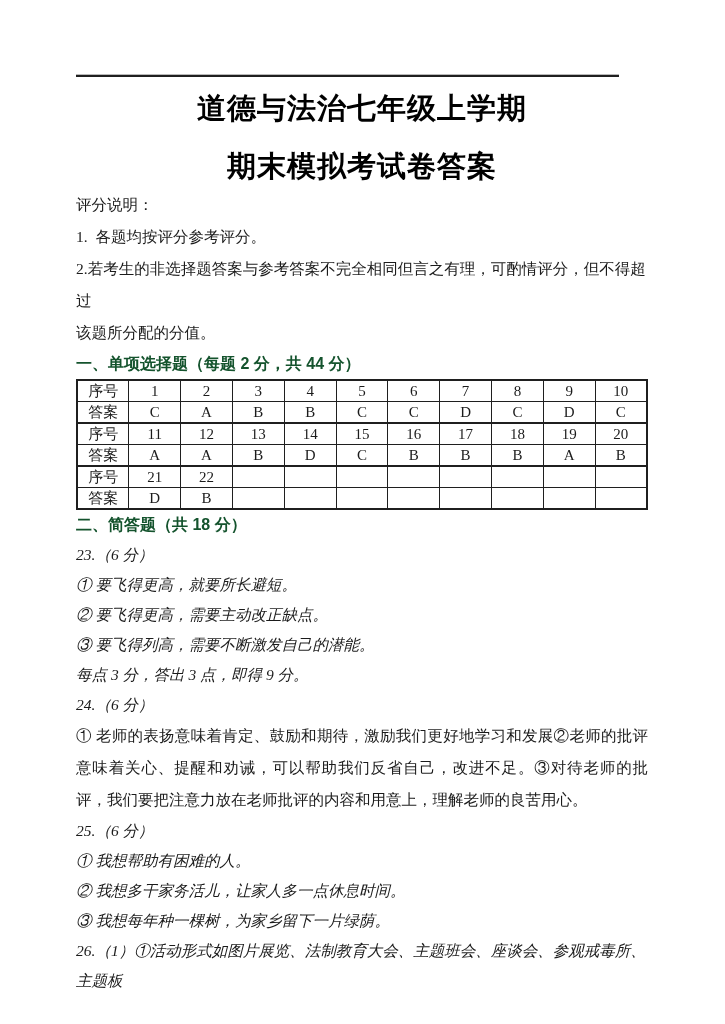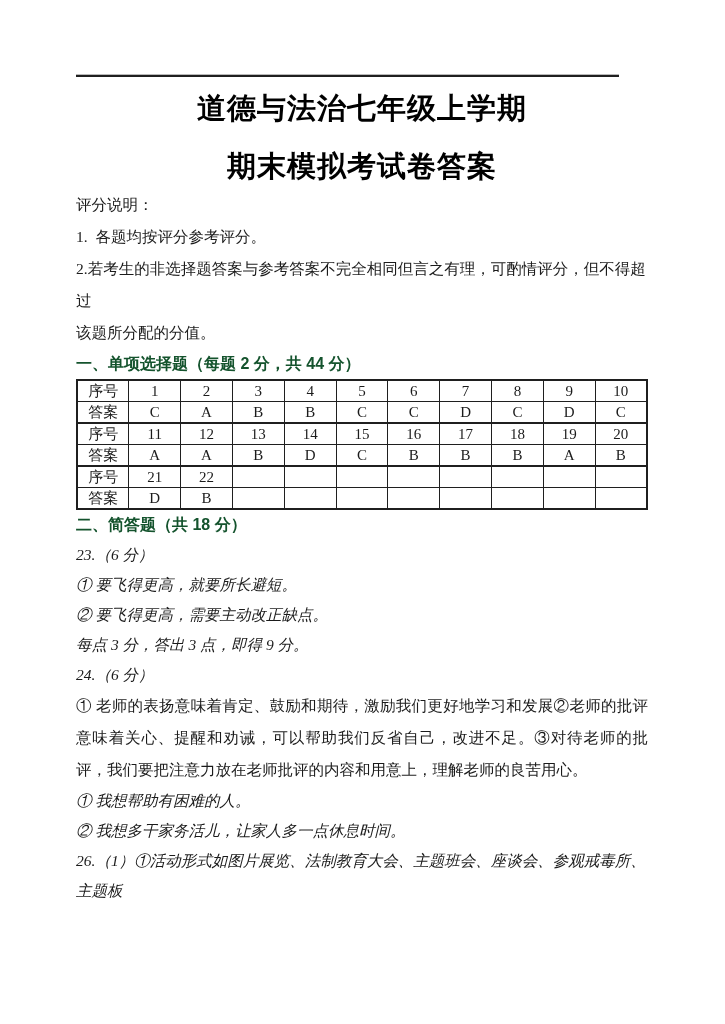--- a/index.html
+++ b/index.html
@@ -176,30 +176,33 @@
         </tr>
       </tbody>
     </table>
 
     <div class="sec-heading">二、简答题（共 18 分）</div>
 
     <div>
       <div class="line qline">23.（6 分）</div>
       <div class="line qline">① 要飞得更高，就要所长避短。</div>
       <div class="line qline">② 要飞得更高，需要主动改正缺点。</div>
+      <div class="line qline">③ 要飞得列高，需要不断激发自己的潜能。</div>
       <div class="line qline">每点 3 分，答出 3 点，即得 9 分。</div>
     </div>
 
     <div>
       <div class="line qline">24.（6 分）</div>
       <div class="para">① 老师的表扬意味着肯定、鼓励和期待，激励我们更好地学习和发展②老师的批评意味着关心、提醒和劝诫，可以帮助我们反省自己，改进不足。③对待老师的批评，我们要把注意力放在老师批评的内容和用意上，理解老师的良苦用心。</div>
     </div>
 
     <div>
+      <div class="line qline">25.（6 分）</div>
       <div class="line qline">① 我想帮助有困难的人。</div>
       <div class="line qline">② 我想多干家务活儿，让家人多一点休息时间。</div>
+      <div class="line qline">③ 我想每年种一棵树，为家乡留下一片绿荫。</div>
     </div>
 
 
     <div class="line qline">26.（1）①活动形式如图片展览、法制教育大会、主题班会、座谈会、参观戒毒所、主题板</div>
 
   </div>
 </div>
 
 </body></html>

